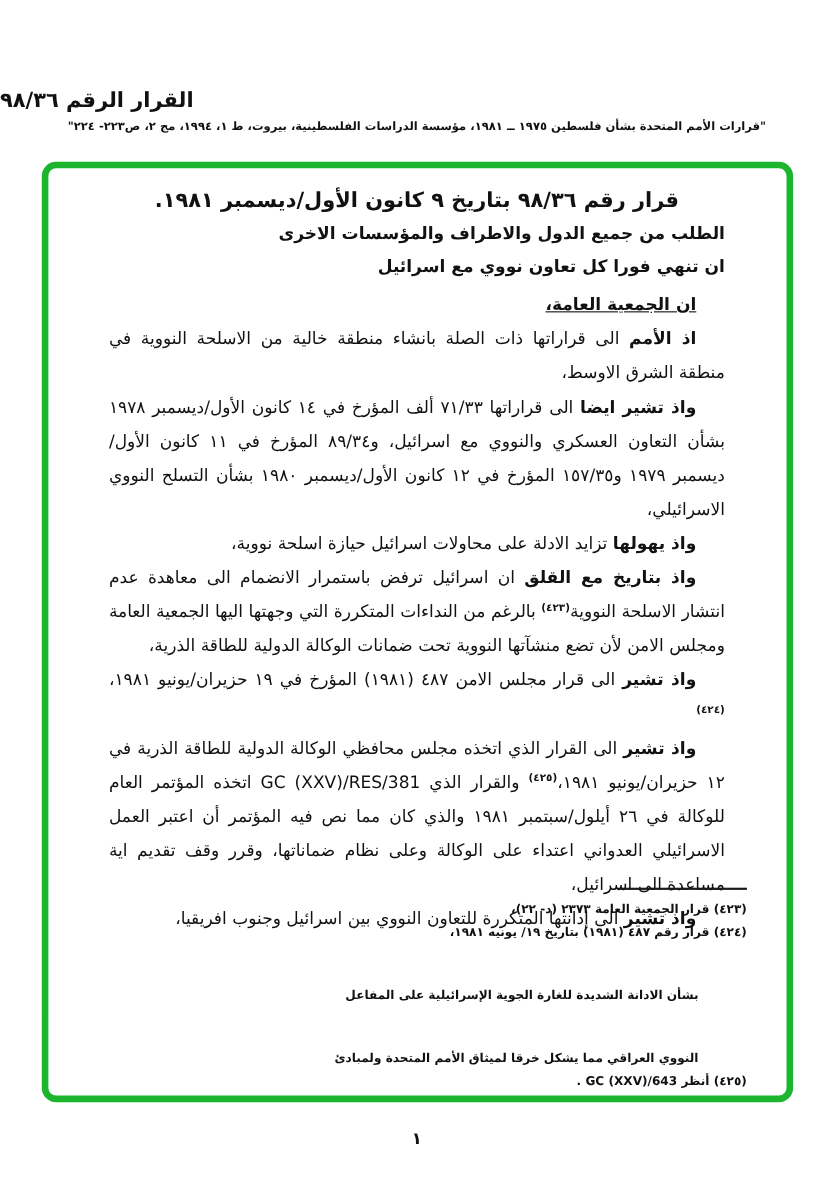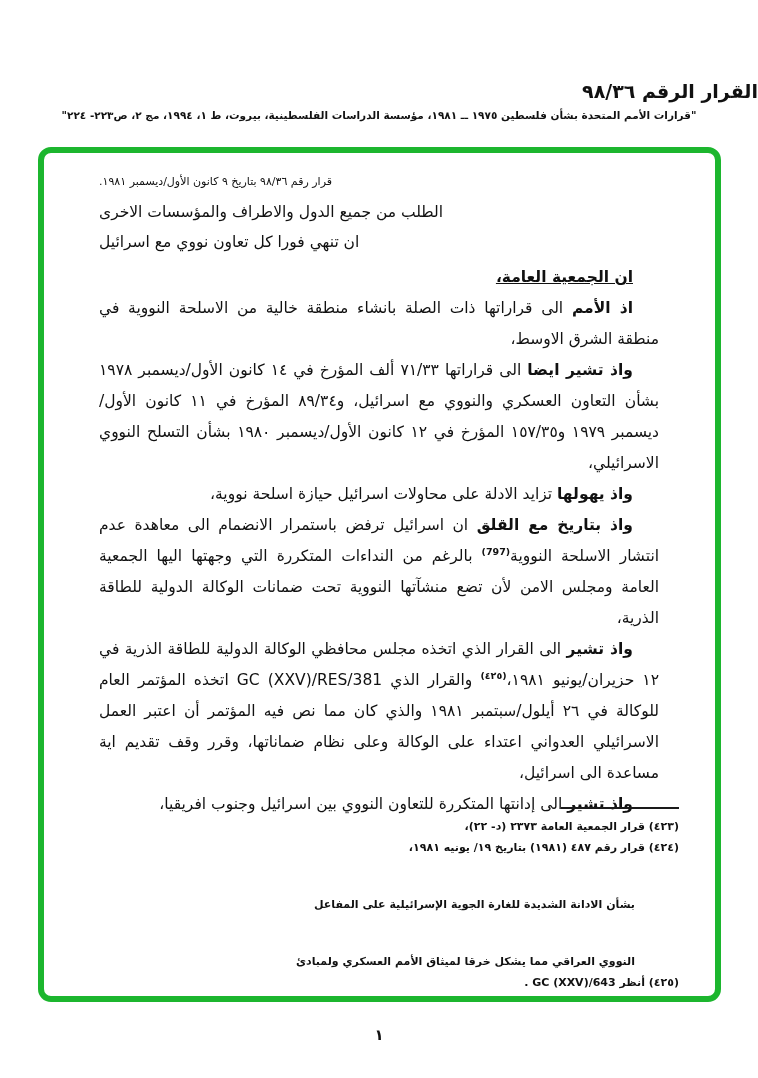--- a/index.html
+++ b/index.html
@@ -7,21 +7,21 @@
     position:relative;
     width:758px;height:1078px;
     background:#ffffff;
     font-family:"DejaVu Sans",sans-serif;
     direction:rtl;
     color:#111;
     overflow:hidden;
   }
   .doc-title{
     position:absolute;top:80px;right:0;left:0;
-    text-align:right;
+    text-align:left;
     font-size:19px;font-weight:bold;
     letter-spacing:0.5px;
   }
   .citation{
     position:absolute;top:109px;right:10px;left:10px;
     text-align:center;
     font-size:10.5px;font-weight:bold;
     white-space:nowrap;
   }
   .green-box{
@@ -30,27 +30,27 @@
     width:671px;height:843px;
     border:6px solid #1cb62e;
     border-radius:13px;
     background:#ffffff;
   }
   .box-inner{
     position:absolute;
     top:14px;right:56px;left:55px;
   }
   .res-date{
-    text-align:left;
-    font-size:11px;font-weight:normal;
+    text-align:center;
+    font-size:19px;font-weight:bold;
     line-height:30px;
   }
   .res-subtitle{
-    text-align:left;
-    font-size:15.5px;font-weight:normal;
+    text-align:right;
+    font-size:15.5px;font-weight:bold;
     line-height:30px;
   }
   .opening{
     font-size:15.5px;font-weight:bold;
     line-height:31px;
     text-indent:26px;
     margin-top:5px;
     text-decoration:underline;
   }
   .res-body p{
@@ -104,31 +104,32 @@
       <div class="res-subtitle">الطلب من جميع الدول والاطراف والمؤسسات الاخرى</div>
 
       <div class="res-subtitle">ان تنهي فورا كل تعاون نووي مع اسرائيل</div>
 
       <div class="opening">ان الجمعية العامة،</div>
 
       <div class="res-body" id="res-body">
           <p><span class="lead">اذ الأمم</span><span> الى قراراتها ذات الصلة بانشاء منطقة خالية من الاسلحة النووية في منطقة الشرق الاوسط،</span></p>
           <p><span class="lead">واذ تشير ايضا</span><span> الى قراراتها ٧١/٣٣ ألف المؤرخ في ١٤ كانون الأول/ديسمبر ١٩٧٨ بشأن التعاون العسكري والنووي مع اسرائيل، و٨٩/٣٤ المؤرخ في ١١ كانون الأول/ديسمبر ١٩٧٩ و١٥٧/٣٥ المؤرخ في ١٢ كانون الأول/ديسمبر ١٩٨٠ بشأن التسلح النووي الاسرائيلي،</span></p>
           <p><span class="lead">واذ يهولها</span><span> تزايد الادلة على محاولات اسرائيل حيازة اسلحة نووية،</span></p>
-          <p><span class="lead">واذ بتاريخ مع القلق</span><span> ان اسرائيل ترفض باستمرار الانضمام الى معاهدة عدم انتشار الاسلحة النووية</span><sup>(797)</sup><span>  بالرغم من النداءات المتكررة التي وجهتها اليها الجمعية العامة ومجلس الامن لأن تضع منشآتها النووية تحت ضمانات الوكالة الدولية للطاقة الذرية،</span></p>
+          <p><span class="lead">واذ بتاريخ مع القلق</span><span> ان اسرائيل ترفض باستمرار الانضمام الى معاهدة عدم انتشار الاسلحة النووية</span><sup>(٤٢٣)</sup><span>  بالرغم من النداءات المتكررة التي وجهتها اليها الجمعية العامة ومجلس الامن لأن تضع منشآتها النووية تحت ضمانات الوكالة الدولية للطاقة الذرية،</span></p>
+          <p><span class="lead">واذ تشير</span><span> الى قرار مجلس الامن ٤٨٧ (١٩٨١) المؤرخ في ١٩ حزيران/يونيو ١٩٨١،</span><sup>(٤٢٤)</sup></p>
           <p><span class="lead">واذ تشير</span><span> الى القرار الذي اتخذه مجلس محافظي الوكالة الدولية للطاقة الذرية في ١٢ حزيران/يونيو ١٩٨١،</span><sup>(٤٢٥)</sup><span>  والقرار الذي GC (XXV)/RES/381 اتخذه المؤتمر العام للوكالة في ٢٦ أيلول/سبتمبر ١٩٨١ والذي كان مما نص فيه المؤتمر أن اعتبر العمل الاسرائيلي العدواني اعتداء على الوكالة وعلى نظام ضماناتها، وقرر وقف تقديم اية مساعدة الى اسرائيل،</span></p>
           <p><span class="lead">واذ تشير</span><span> الى إدانتها المتكررة للتعاون النووي بين  اسرائيل وجنوب افريقيا،</span></p>
         </div>
     </div>
 
     <div class="footnotes" id="footnotes">
       <div class="fn-sep"></div>
     <div class="fn-line">(٤٢٣)  قرار الجمعية العامة ٢٣٧٣ (د- ٢٢)،</div>
         <div class="fn-line">(٤٢٤) قرار رقم ٤٨٧ (١٩٨١) بتاريخ ١٩/ يونيه ١٩٨١،</div>
         <div class="fn-line indent1">بشأن الادانة الشديدة للغارة الجوية الإسرائيلية على المفاعل</div>
-        <div class="fn-line indent1">النووي العراقي مما يشكل خرقا لميثاق الأمم العسكري ولمبادئ</div>
+        <div class="fn-line indent1">النووي العراقي مما يشكل خرقا لميثاق الأمم المتحدة ولمبادئ</div>
         <div class="fn-line">(٤٢٥) أنظر  GC (XXV)/643 .</div>
       </div>
   </div>
 
   <div class="page-number">١</div>
 
 </div>
 
 </body></html>

